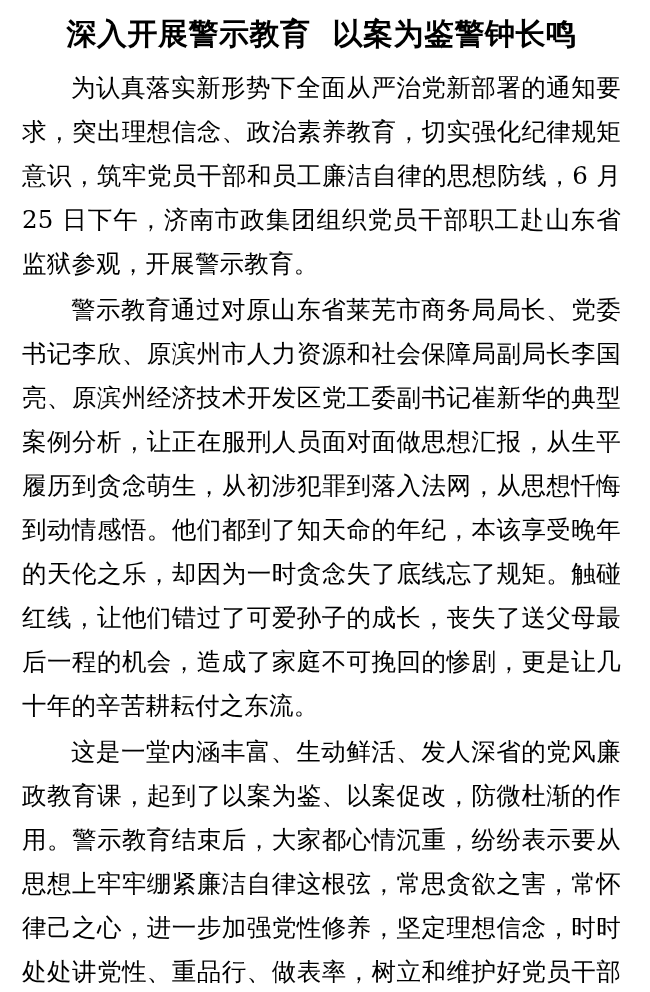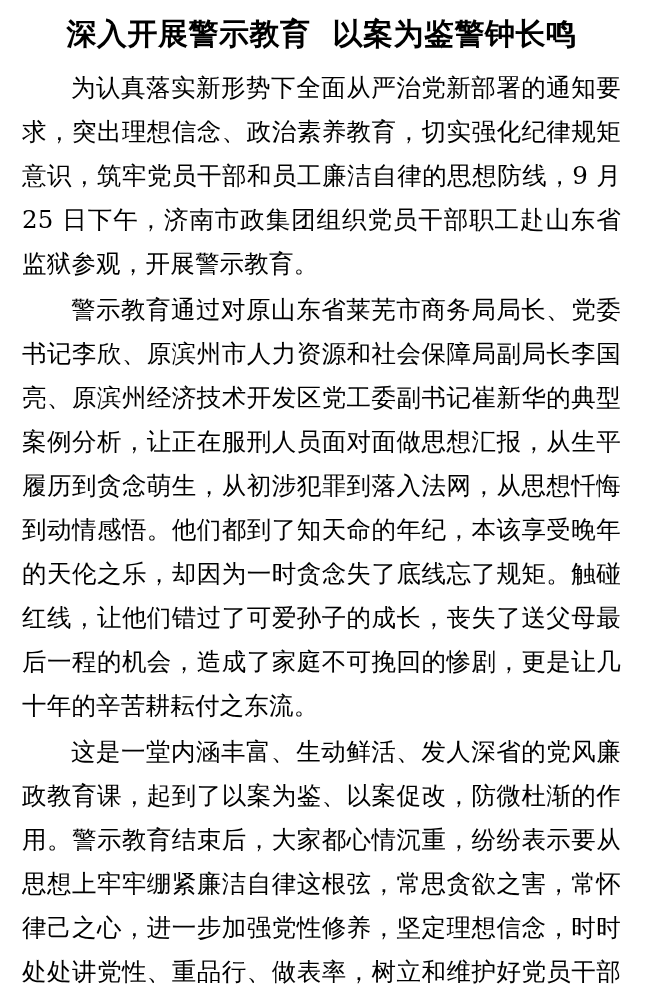--- a/index.html
+++ b/index.html
@@ -41,16 +41,16 @@
     text-indent: 2em;
     letter-spacing: 0.2px;
     word-break: break-all;
   }
 </style>
 </head>
 <body>
 
 <div class="page">
   <h1 class="doc-title">深入开展警示教育  以案为鉴警钟长鸣</h1>
-  <p class="body-text">为认真落实新形势下全面从严治党新部署的通知要求，突出理想信念、政治素养教育，切实强化纪律规矩意识，筑牢党员干部和员工廉洁自律的思想防线，9 月 25 日下午，济南市政集团组织党员干部职工赴山东省监狱参观，开展警示教育。</p>
+  <p class="body-text">为认真落实新形势下全面从严治党新部署的通知要求，突出理想信念、政治素养教育，切实强化纪律规矩意识，筑牢党员干部和员工廉洁自律的思想防线，6 月 25 日下午，济南市政集团组织党员干部职工赴山东省监狱参观，开展警示教育。</p>
   <p class="body-text">警示教育通过对原山东省莱芜市商务局局长、党委书记李欣、原滨州市人力资源和社会保障局副局长李国亮、原滨州经济技术开发区党工委副书记崔新华的典型案例分析，让正在服刑人员面对面做思想汇报，从生平履历到贪念萌生，从初涉犯罪到落入法网，从思想忏悔到动情感悟。他们都到了知天命的年纪，本该享受晚年的天伦之乐，却因为一时贪念失了底线忘了规矩。触碰红线，让他们错过了可爱孙子的成长，丧失了送父母最后一程的机会，造成了家庭不可挽回的惨剧，更是让几十年的辛苦耕耘付之东流。</p>
   <p class="body-text">这是一堂内涵丰富、生动鲜活、发人深省的党风廉政教育课，起到了以案为鉴、以案促改，防微杜渐的作用。警示教育结束后，大家都心情沉重，纷纷表示要从思想上牢牢绷紧廉洁自律这根弦，常思贪欲之害，常怀律己之心，进一步加强党性修养，坚定理想信念，时时处处讲党性、重品行、做表率，树立和维护好党员干部形象。</p>
 </div>
 
 </body></html>

